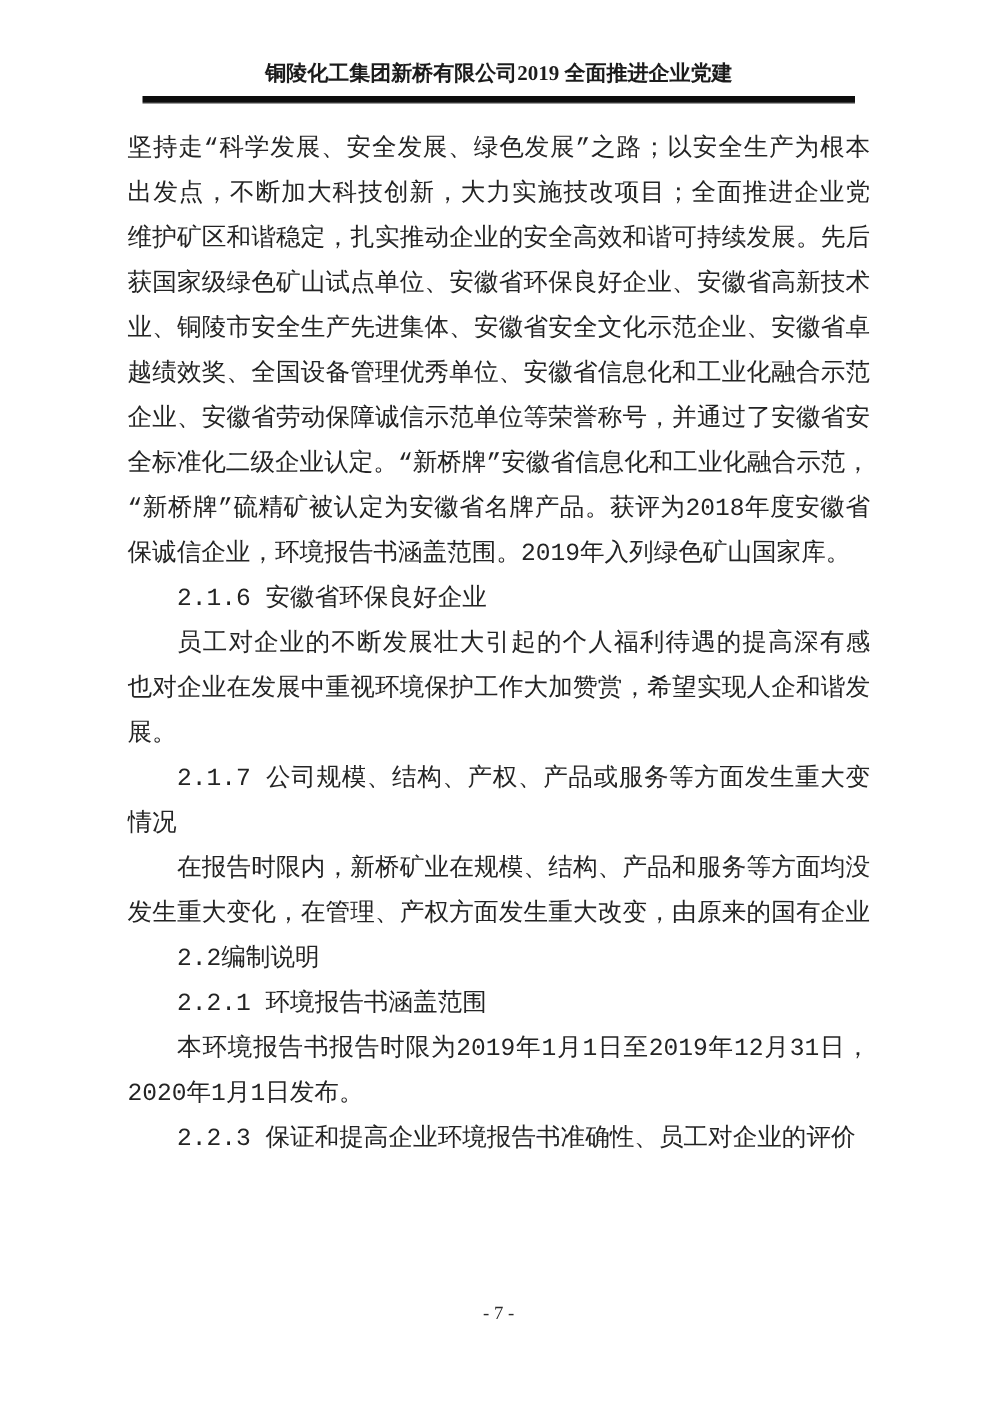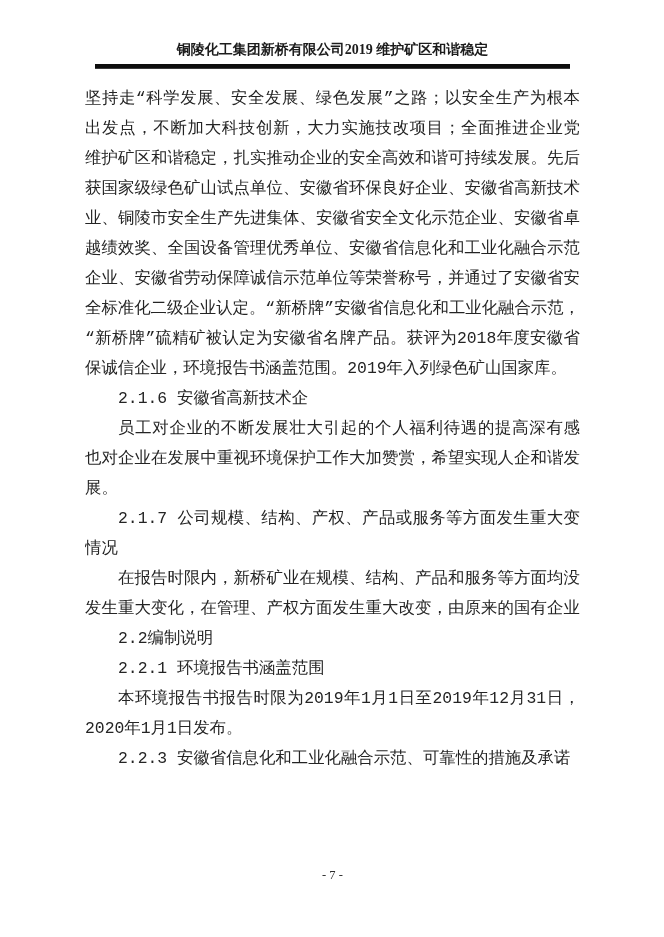--- a/index.html
+++ b/index.html
@@ -71,47 +71,47 @@
     color: #2b2b2b;
     line-height: 18px;
   }
 </style>
 </head>
 <body>
 
 <div class="page">
 
   <div class="doc-header">
-    <div class="title">铜陵化工集团新桥有限公司2019 维护矿区和谐稳定</div>
+    <div class="title">铜陵化工集团新桥有限公司2019 全面推进企业党建</div>
     <div class="rule"></div>
   </div>
 
   <div class="doc-body">
       <div class="line fill">坚持走“科学发展、安全发展、绿色发展”之路；以安全生产为根本</div>
       <div class="line fill">出发点，不断加大科技创新，大力实施技改项目；全面推进企业党建，</div>
       <div class="line fill">维护矿区和谐稳定，扎实推动企业的安全高效和谐可持续发展。先后荣</div>
       <div class="line fill">获国家级绿色矿山试点单位、安徽省环保良好企业、安徽省高新技术企</div>
       <div class="line fill">业、铜陵市安全生产先进集体、安徽省安全文化示范企业、安徽省卓</div>
       <div class="line fill">越绩效奖、全国设备管理优秀单位、安徽省信息化和工业化融合示范</div>
       <div class="line fill">企业、安徽省劳动保障诚信示范单位等荣誉称号，并通过了安徽省安</div>
       <div class="line fill">全标准化二级企业认定。“新桥牌”安徽省信息化和工业化融合示范，</div>
       <div class="line fill">“新桥牌”硫精矿被认定为安徽省名牌产品。获评为2018年度安徽省环</div>
       <div class="line">保诚信企业，环境报告书涵盖范围。2019年入列绿色矿山国家库。</div>
-      <div class="line indent">2.1.6 安徽省高新技术企</div>
+      <div class="line indent">2.1.6 安徽省环保良好企业</div>
       <div class="line indent fill">员工对企业的不断发展壮大引起的个人福利待遇的提高深有感触，</div>
       <div class="line fill">也对企业在发展中重视环境保护工作大加赞赏，希望实现人企和谐发</div>
       <div class="line">展。</div>
       <div class="line indent fill">2.1.7 公司规模、结构、产权、产品或服务等方面发生重大变化的</div>
       <div class="line">情况</div>
       <div class="line indent fill">在报告时限内，新桥矿业在规模、结构、产品和服务等方面均没有</div>
       <div class="line fill">发生重大变化，在管理、产权方面发生重大改变，由原来的国有企业改</div>
       <div class="line indent">2.2编制说明</div>
       <div class="line indent">2.2.1 环境报告书涵盖范围</div>
       <div class="line indent fill">本环境报告书报告时限为2019年1月1日至2019年12月31日，于</div>
       <div class="line">2020年1月1日发布。</div>
-      <div class="line indent">2.2.3 安徽省信息化和工业化融合示范、可靠性的措施及承诺</div>
+      <div class="line indent">2.2.3 保证和提高企业环境报告书准确性、员工对企业的评价</div>
     </div>
 
   <div class="doc-footer">
     <span>- 7 -</span>
   </div>
 
 </div>
 
 </body></html>

